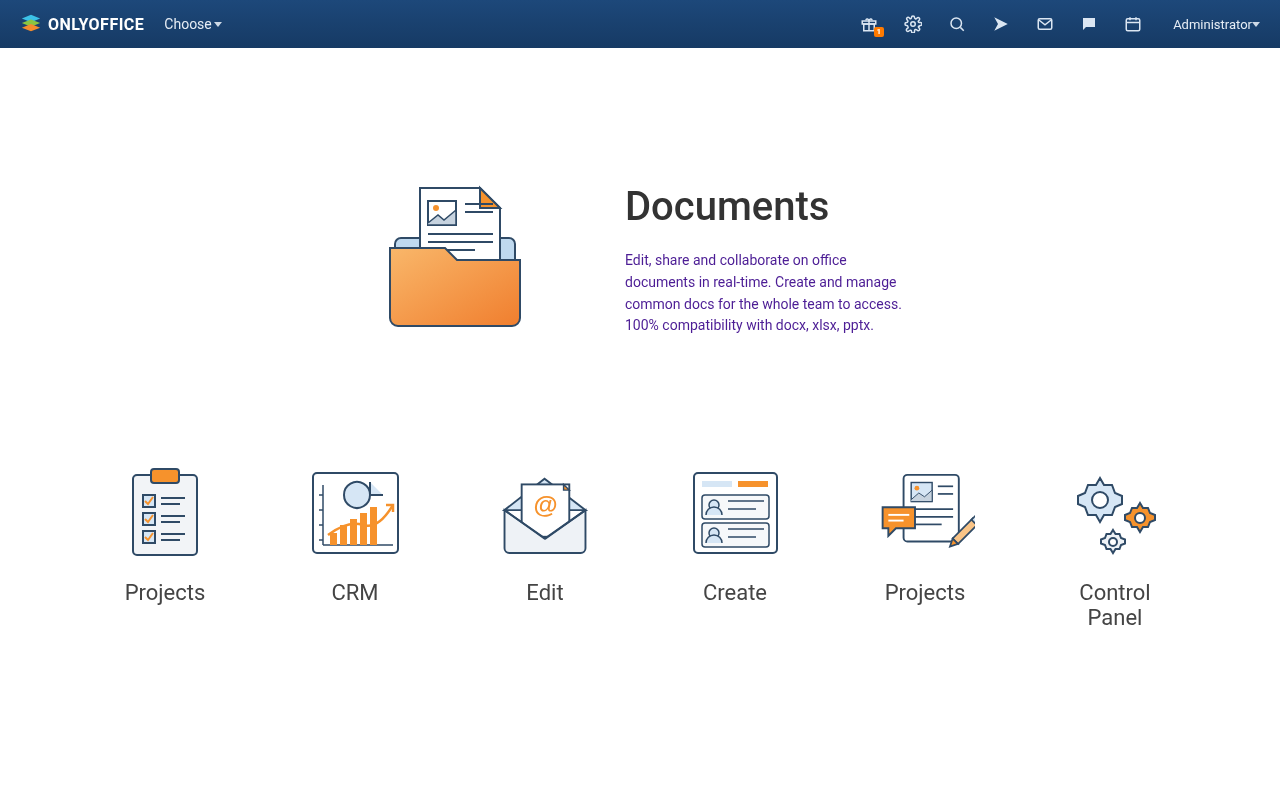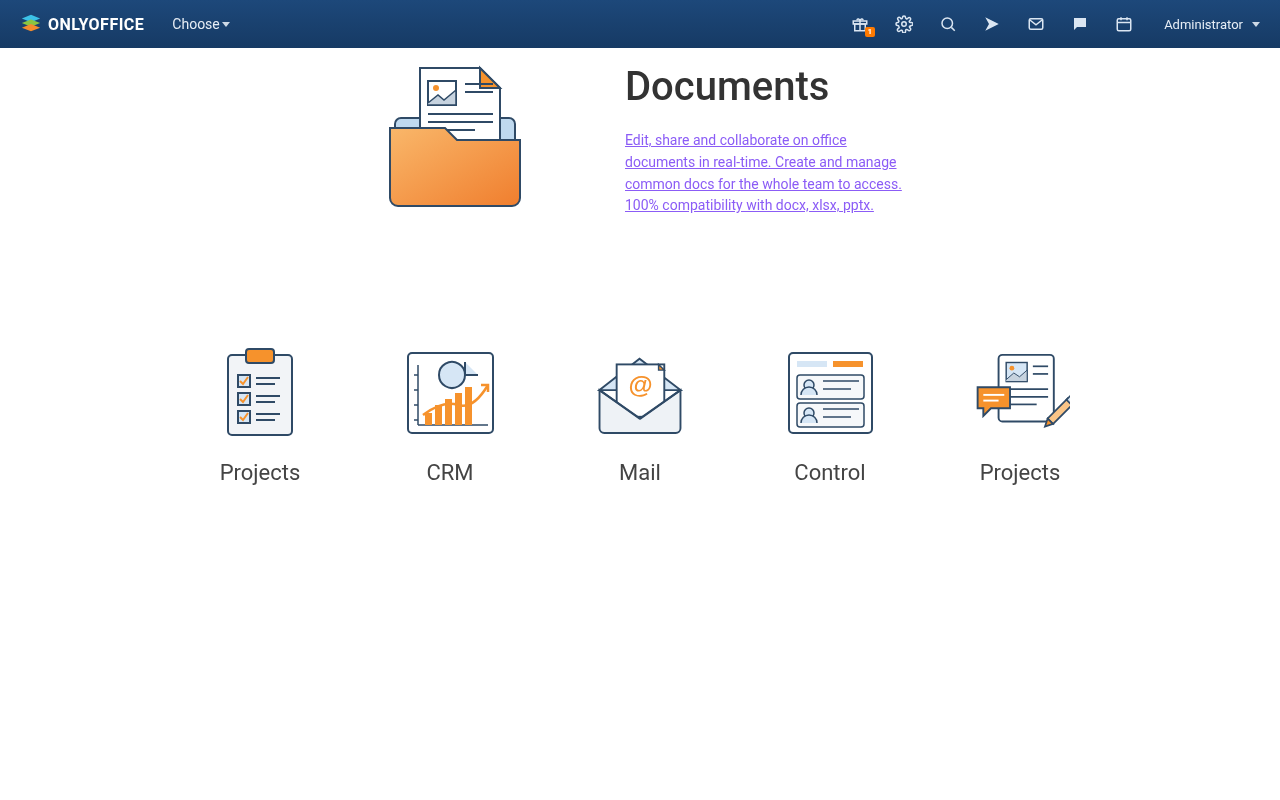--- a/index.html
+++ b/index.html
@@ -26,21 +26,21 @@
     font-weight: 700;
     letter-spacing: 0.5px;
     font-size: 16px;
   }
   .logo-mark {
     width: 22px;
     height: 22px;
     position: relative;
   }
   .choose {
-    margin-left: 28px;
+    margin-left: 20px;
     display: flex;
     align-items: center;
     gap: 2px;
     cursor: pointer;
     font-size: 14px;
     color: #e6edf5;
   }
   .spacer { flex: 1; }
   .topbar-icons {
     display: flex;
@@ -66,54 +66,54 @@
     font-size: 8px;
     font-weight: 700;
     padding: 0 3px;
     border-radius: 2px;
     line-height: 10px;
   }
   .user {
     margin-left: 30px;
     display: flex;
     align-items: center;
-    gap: 9px;
+    gap: 0;
     font-size: 13px;
     cursor: pointer;
     color: #e6edf5;
   }
   .caret {
     width: 0; height: 0;
     border-left: 4px solid transparent;
     border-right: 4px solid transparent;
     border-top: 5px solid #cdd9e6;
   }
   .main {
+    padding-top: 120px;
     display: flex;
     flex-direction: column;
     align-items: center;
   }
   .hero {
     display: flex;
     align-items: center;
     gap: 80px;
     margin-bottom: 110px;
   }
   .hero-text h1 {
     font-size: 40px;
     font-weight: 500;
     color: #333;
     margin-bottom: 20px;
   }
   .hero-text p {
     font-size: 14px;
-    color: #8b5cf6;
+    color: #4c1d95;
     line-height: 1.55;
     max-width: 290px;
-    text-decoration: underline;
   }
   .modules {
     display: flex;
     gap: 70px;
     justify-content: center;
   }
   .module {
     display: flex;
     flex-direction: column;
     align-items: center;
@@ -293,21 +293,21 @@
       <div class="module-icon">
         <svg width="105" height="95" viewBox="0 0 105 95">
           <polygon points="10,45 52,12 95,45" fill="#d6e6f5" stroke="#2f4a66" stroke-width="2"></polygon>
           <rect x="28" y="18" width="50" height="55" fill="#fff" stroke="#2f4a66" stroke-width="2"></rect>
           <polygon points="72,18 78,24 72,24" fill="#f6922c" stroke="#2f4a66" stroke-width="1.5"></polygon>
           <text x="53" y="48" font-size="26" font-weight="700" fill="#f6922c" text-anchor="middle" font-family="Arial">@</text>
           <path d="M10 45 v40 a5 5 0 0 0 5 5 h75 a5 5 0 0 0 5 -5 v-40 l-42 30 z" fill="#eef2f6" stroke="#2f4a66" stroke-width="2"></path>
           <polyline points="10,45 52,75 95,45" fill="none" stroke="#2f4a66" stroke-width="2"></polyline>
         </svg>
       </div>
-      <div class="module-label">Mail</div>
+      <div class="module-label">Edit</div>
     </div>
 
     <div class="module">
       <div class="module-icon">
         <svg width="95" height="95" viewBox="0 0 95 95">
           <rect x="6" y="8" width="83" height="80" rx="4" fill="#fff" stroke="#2f4a66" stroke-width="2"></rect>
           <rect x="14" y="16" width="30" height="6" fill="#d6e6f5"></rect>
           <rect x="50" y="16" width="30" height="6" fill="#f6922c"></rect>
           <g>
             <rect x="14" y="30" width="67" height="24" rx="3" fill="#f6f8fa" stroke="#2f4a66" stroke-width="1.5"></rect>
@@ -318,21 +318,21 @@
           </g>
           <g>
             <rect x="14" y="58" width="67" height="24" rx="3" fill="#f6f8fa" stroke="#2f4a66" stroke-width="1.5"></rect>
             <circle cx="26" cy="68" r="5" fill="#d6e6f5" stroke="#2f4a66" stroke-width="1.5"></circle>
             <path d="M18 78 a8 8 0 0 1 16 0" fill="#d6e6f5" stroke="#2f4a66" stroke-width="1.5"></path>
             <line x1="40" y1="64" x2="76" y2="64" stroke="#2f4a66" stroke-width="1.5"></line>
             <line x1="40" y1="72" x2="68" y2="72" stroke="#2f4a66" stroke-width="1.5"></line>
           </g>
         </svg>
       </div>
-      <div class="module-label">Control</div>
+      <div class="module-label">Create</div>
     </div>
 
     <div class="module">
       <div class="module-icon">
         <svg width="105" height="95" viewBox="0 0 105 95">
           <rect x="30" y="8" width="58" height="70" rx="4" fill="#fff" stroke="#2f4a66" stroke-width="2"></rect>
           <rect x="38" y="16" width="22" height="20" fill="#d6e6f5" stroke="#2f4a66" stroke-width="1.5"></rect>
           <circle cx="44" cy="22" r="2.5" fill="#f6922c"></circle>
           <polyline points="38,34 46,27 52,31 60,24 60,36 38,36" fill="#c7d3df" stroke="#2f4a66" stroke-width="1"></polyline>
           <line x1="66" y1="20" x2="82" y2="20" stroke="#2f4a66" stroke-width="1.8"></line>
@@ -346,14 +346,34 @@
           <g transform="rotate(45 90 72)">
             <rect x="86" y="50" width="8" height="30" fill="#f9c487" stroke="#2f4a66" stroke-width="1.8"></rect>
             <polygon points="86,80 94,80 90,88" fill="#f6922c" stroke="#2f4a66" stroke-width="1.8"></polygon>
             <rect x="86" y="46" width="8" height="6" fill="#d6e6f5" stroke="#2f4a66" stroke-width="1.8"></rect>
           </g>
         </svg>
       </div>
       <div class="module-label">Projects</div>
     </div>
 
+    <div class="module">
+      <div class="module-icon">
+        <svg width="100" height="95" viewBox="0 0 100 95">
+          <g fill="#d6e6f5" stroke="#2f4a66" stroke-width="2">
+            <circle cx="35" cy="35" r="10"></circle>
+            <path d="M35 13 l4 7 h8 l3 8 l7 3 v8 l-7 3 l-3 8 h-8 l-4 7 l-4 -7 h-8 l-3 -8 l-7 -3 v-8 l7 -3 l3 -8 h8 z" fill="#d6e6f5"></path>
+            <circle cx="35" cy="35" r="8" fill="#fff"></circle>
+          </g>
+          <g fill="#f6922c" stroke="#2f4a66" stroke-width="2">
+            <path d="M75 38 l3 5 h5 l2 5 l5 2 v5 l-5 2 l-2 5 h-5 l-3 5 l-3 -5 h-5 l-2 -5 l-5 -2 v-5 l5 -2 l2 -5 h5 z"></path>
+            <circle cx="75" cy="53" r="5" fill="#fff"></circle>
+          </g>
+          <g fill="#eef2f6" stroke="#2f4a66" stroke-width="2">
+            <path d="M48 65 l2.5 4 h4 l1.5 4 l4 1.5 v4 l-4 1.5 l-1.5 4 h-4 l-2.5 4 l-2.5 -4 h-4 l-1.5 -4 l-4 -1.5 v-4 l4 -1.5 l1.5 -4 h4 z"></path>
+            <circle cx="48" cy="77" r="4" fill="#fff"></circle>
+          </g>
+        </svg>
+      </div>
+      <div class="module-label">Control Panel</div>
+    </div>
   </div>
 </div>
 
 </body></html>

